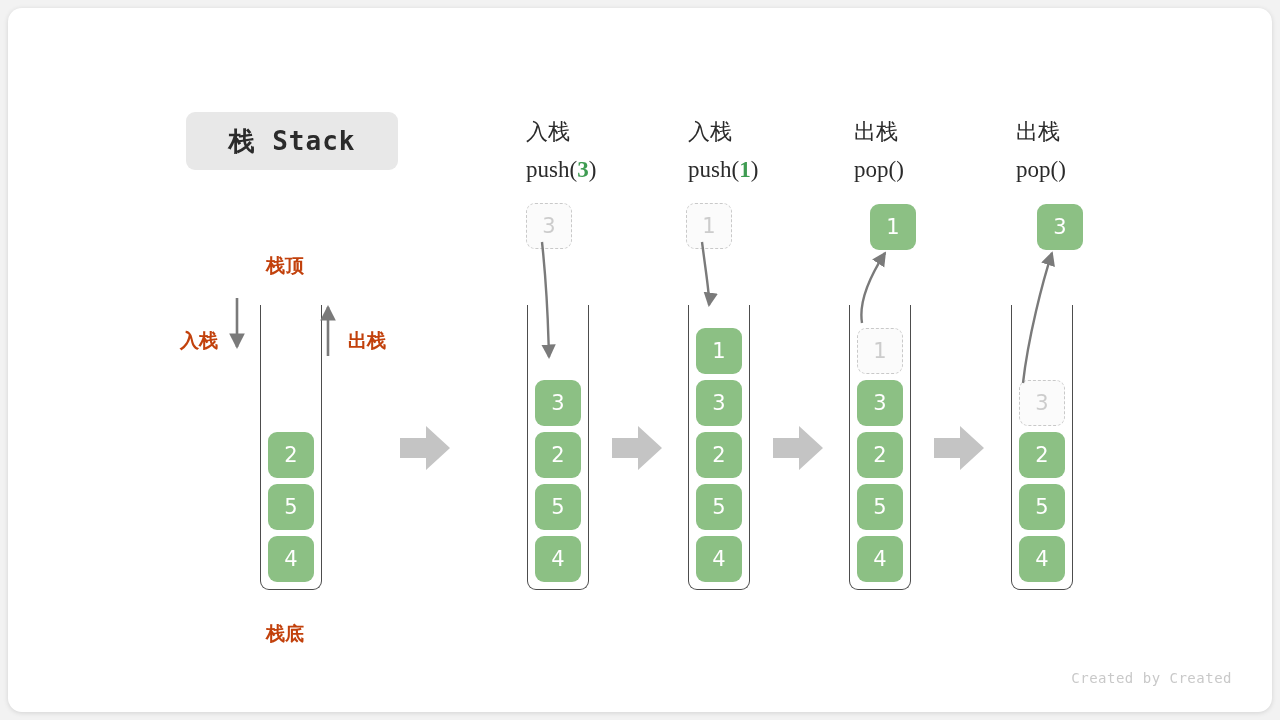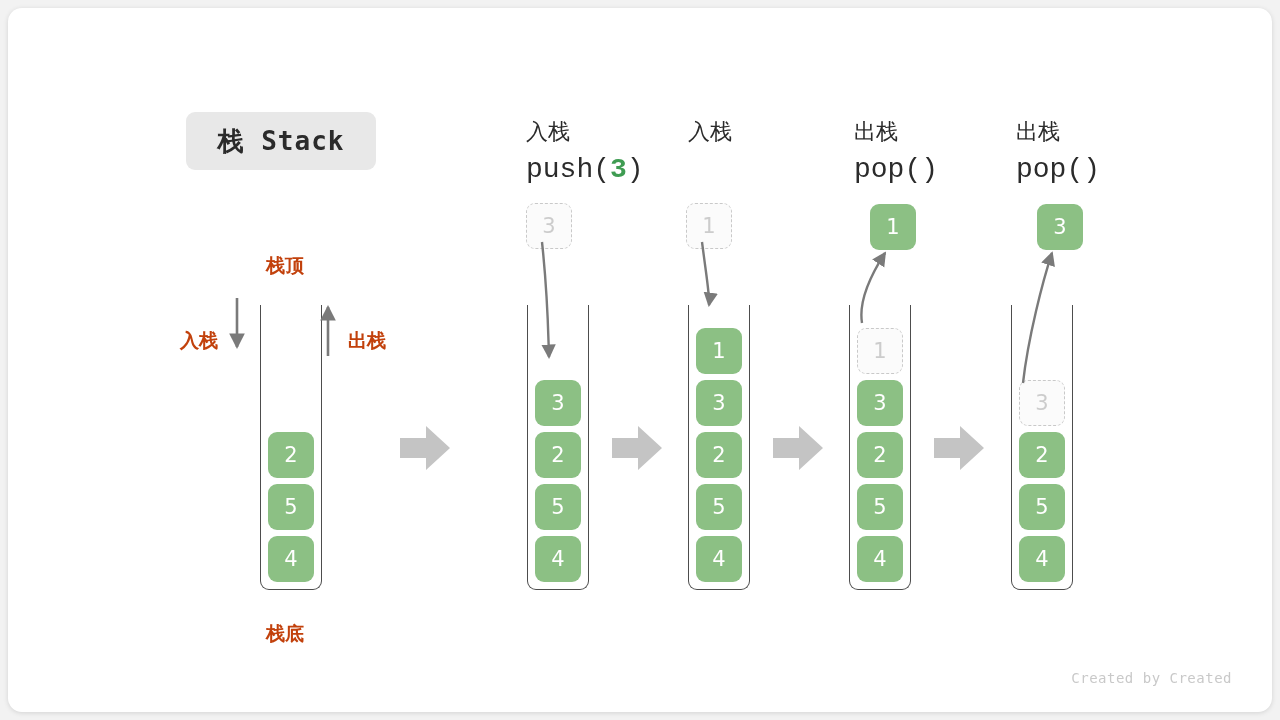--- a/index.html
+++ b/index.html
@@ -11,21 +11,21 @@
   }
   #card{
     position:absolute;left:8px;top:8px;width:1264px;height:704px;
     background:#ffffff;border-radius:14px;
     box-shadow:0 1px 5px rgba(0,0,0,.13);
   }
   .abs{position:absolute;}
 
   
   #title-badge{
-    left:178px;top:104px;width:190px;height:58px;
+    left:178px;top:104px;width:212px;height:58px;
     background:#e8e8e8;border-radius:9px;
     display:flex;align-items:center;justify-content:center;
   }
   #title-badge .t{
     font-family:"DejaVu Sans Mono","Liberation Mono",monospace;
     font-size:26px;font-weight:bold;color:#2b2b2b;letter-spacing:1px;
   }
 
   
   .cn-label{
@@ -33,22 +33,22 @@
     font-weight:bold;font-size:19px;color:#c2410c;white-space:nowrap;
   }
 
   
   .col-head{width:190px;line-height:38px;}
   .col-head .l1{
     font-family:"DejaVu Sans","Liberation Sans",sans-serif;
     font-size:22px;color:#2b2b2b;white-space:nowrap;
   }
   .col-head .l2{
-    font-family:Liberation Mono, monospace;
-    font-size:28px;color:#2b2b2b;white-space:nowrap;
+    font-family:Liberation Serif, serif;
+    font-size:23px;color:#2b2b2b;white-space:nowrap;
   }
   .col-head .l2 b{color:#3f9c52;font-weight:bold;}
 
   
   .stack-box{
     width:62px;
     border-left:1.6px solid #4d4d4d;
     border-right:1.6px solid #4d4d4d;
     border-bottom:1.6px solid #4d4d4d;
     border-top:none;
@@ -120,20 +120,21 @@
   <div class="abs stack-box" style="left:519px;top:297px;height:285px;"></div>
   <div class="abs" style="left:519px;top:297px;">
     <div class="cell filled" style="left:8px;top:75px;">3</div>
     <div class="cell filled" style="left:8px;top:127px;">2</div>
     <div class="cell filled" style="left:8px;top:179px;">5</div>
     <div class="cell filled" style="left:8px;top:231px;">4</div>
   </div>
 
   <div class="abs col-head" style="left:680px;top:105px;">
     <div class="l1">入栈</div>
+    <div class="l2"><span>push(</span><b>1</b><span>)</span></div>
   </div>
   <div class="cell ghost abs" style="left:678px;top:195px;">1</div>
   <div class="abs stack-box" style="left:680px;top:297px;height:285px;"></div>
   <div class="abs" style="left:680px;top:297px;">
     <div class="cell filled" style="left:8px;top:23px;">1</div>
     <div class="cell filled" style="left:8px;top:75px;">3</div>
     <div class="cell filled" style="left:8px;top:127px;">2</div>
     <div class="cell filled" style="left:8px;top:179px;">5</div>
     <div class="cell filled" style="left:8px;top:231px;">4</div>
   </div>

